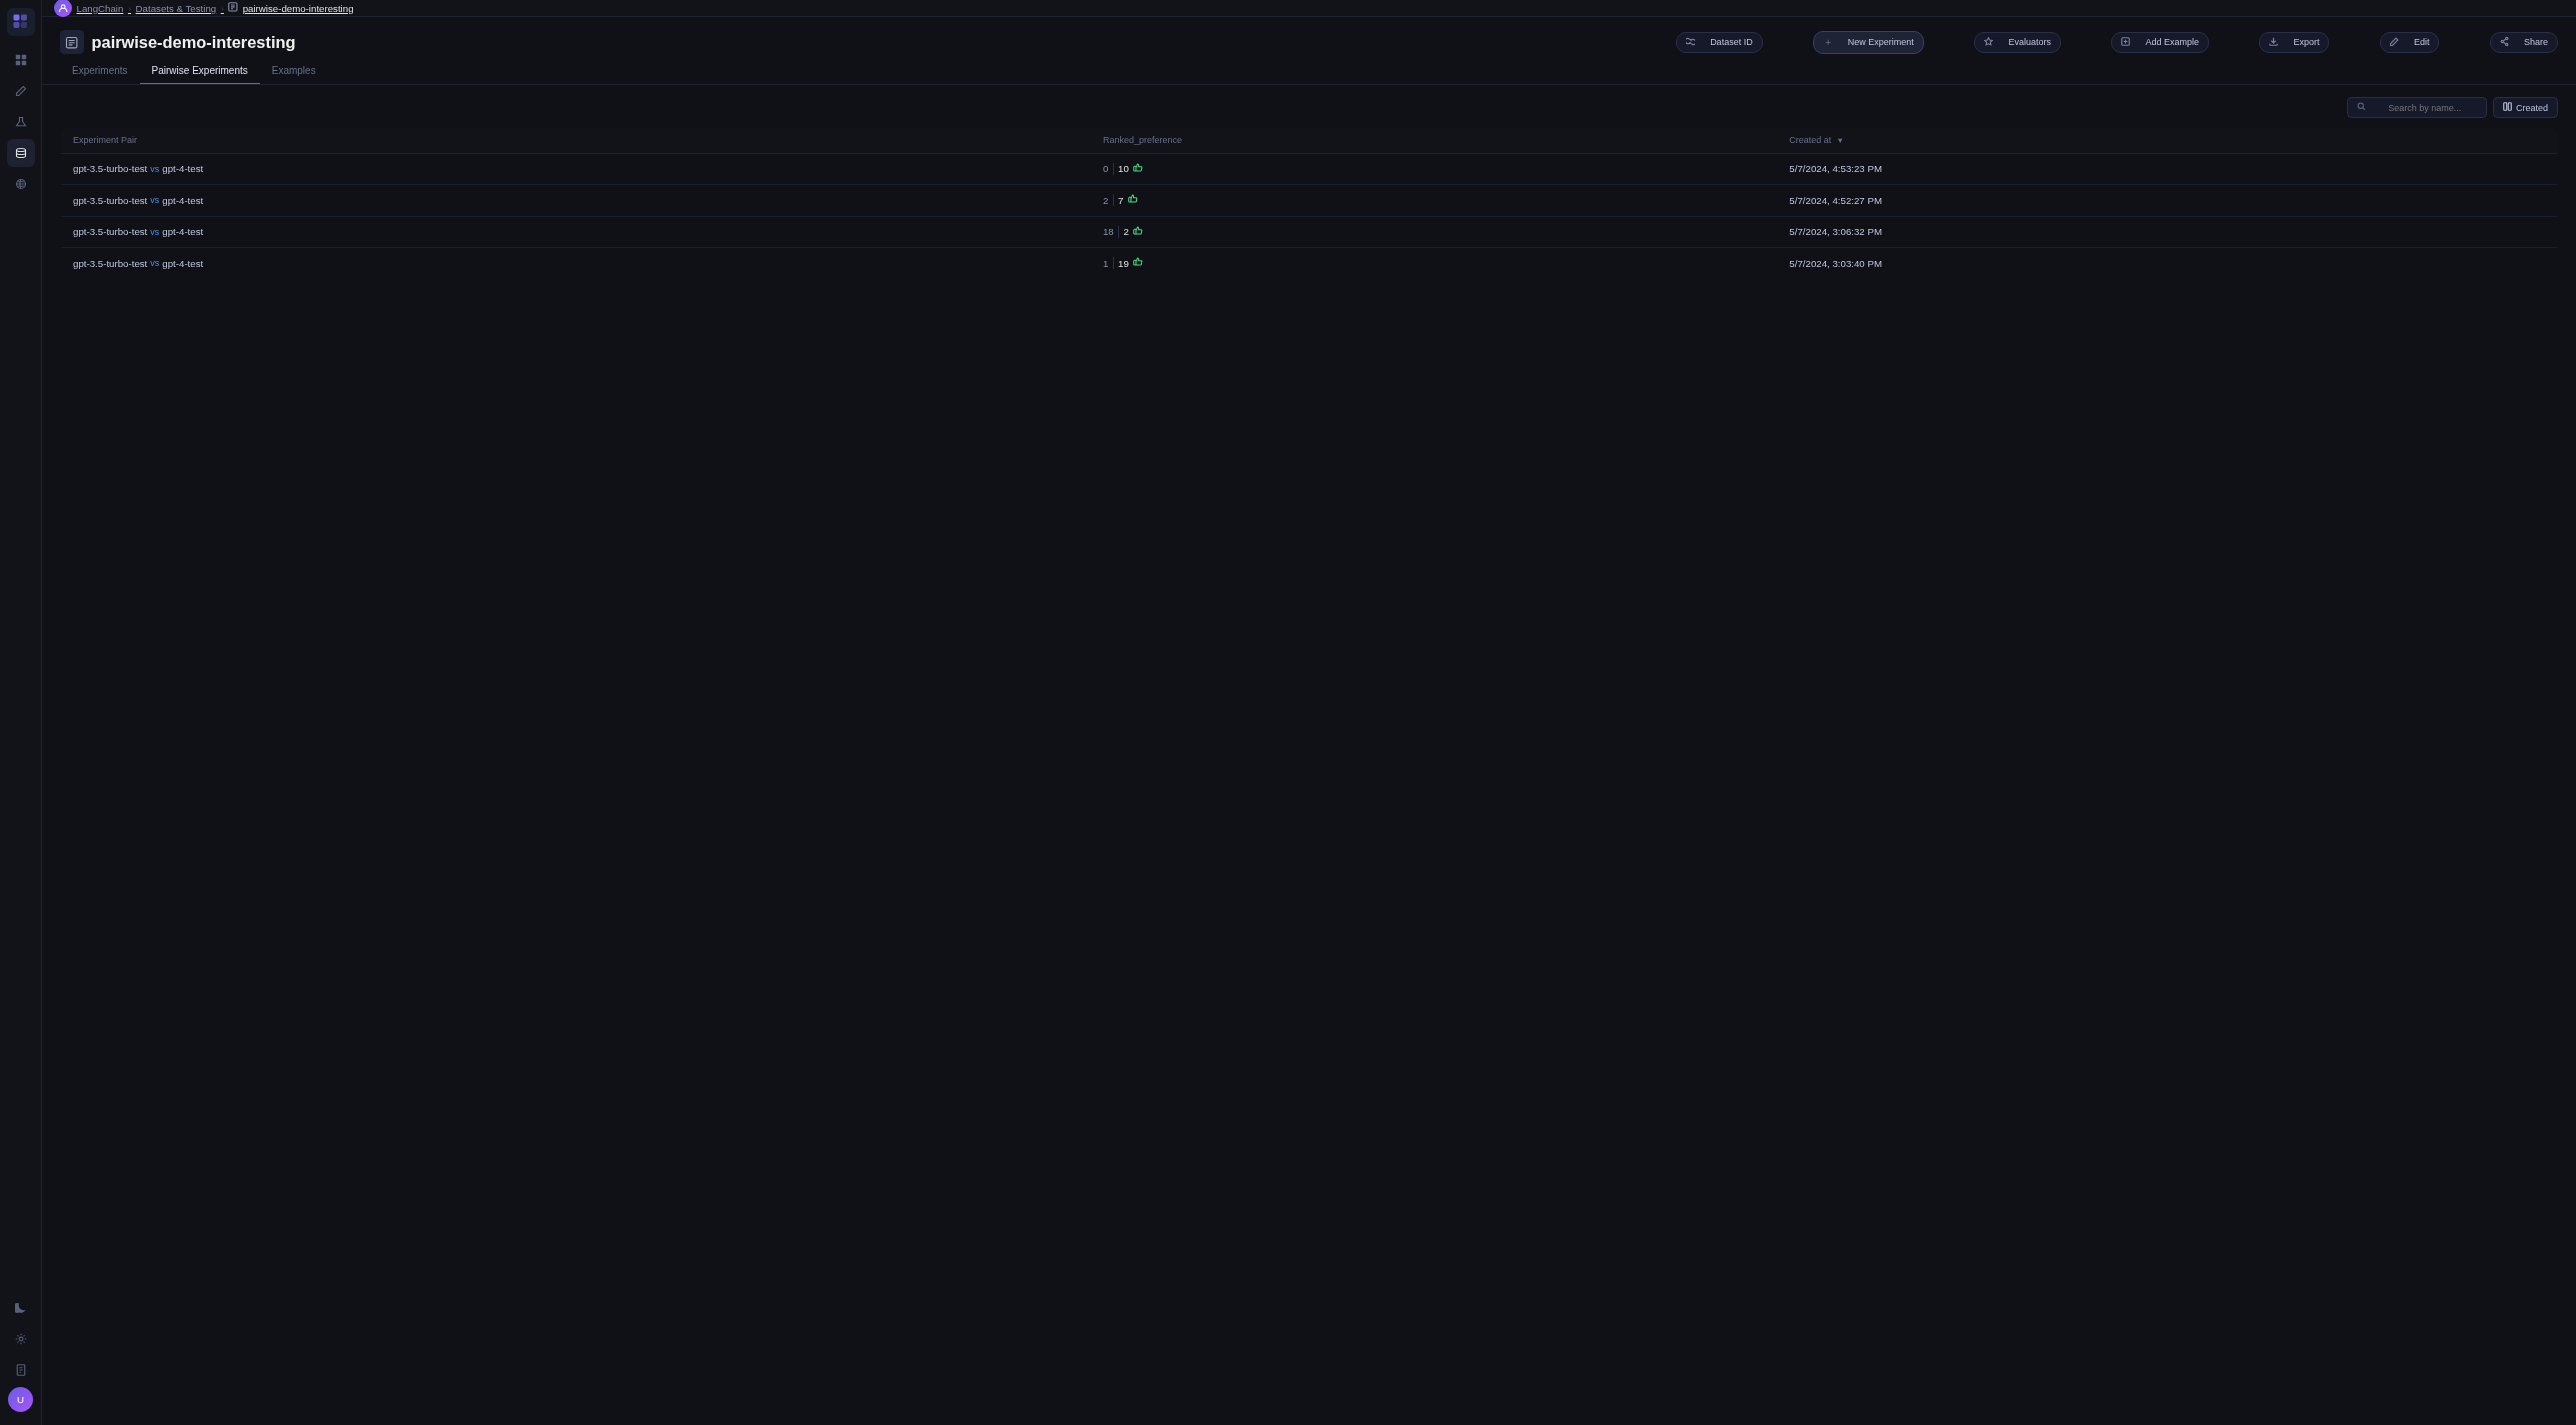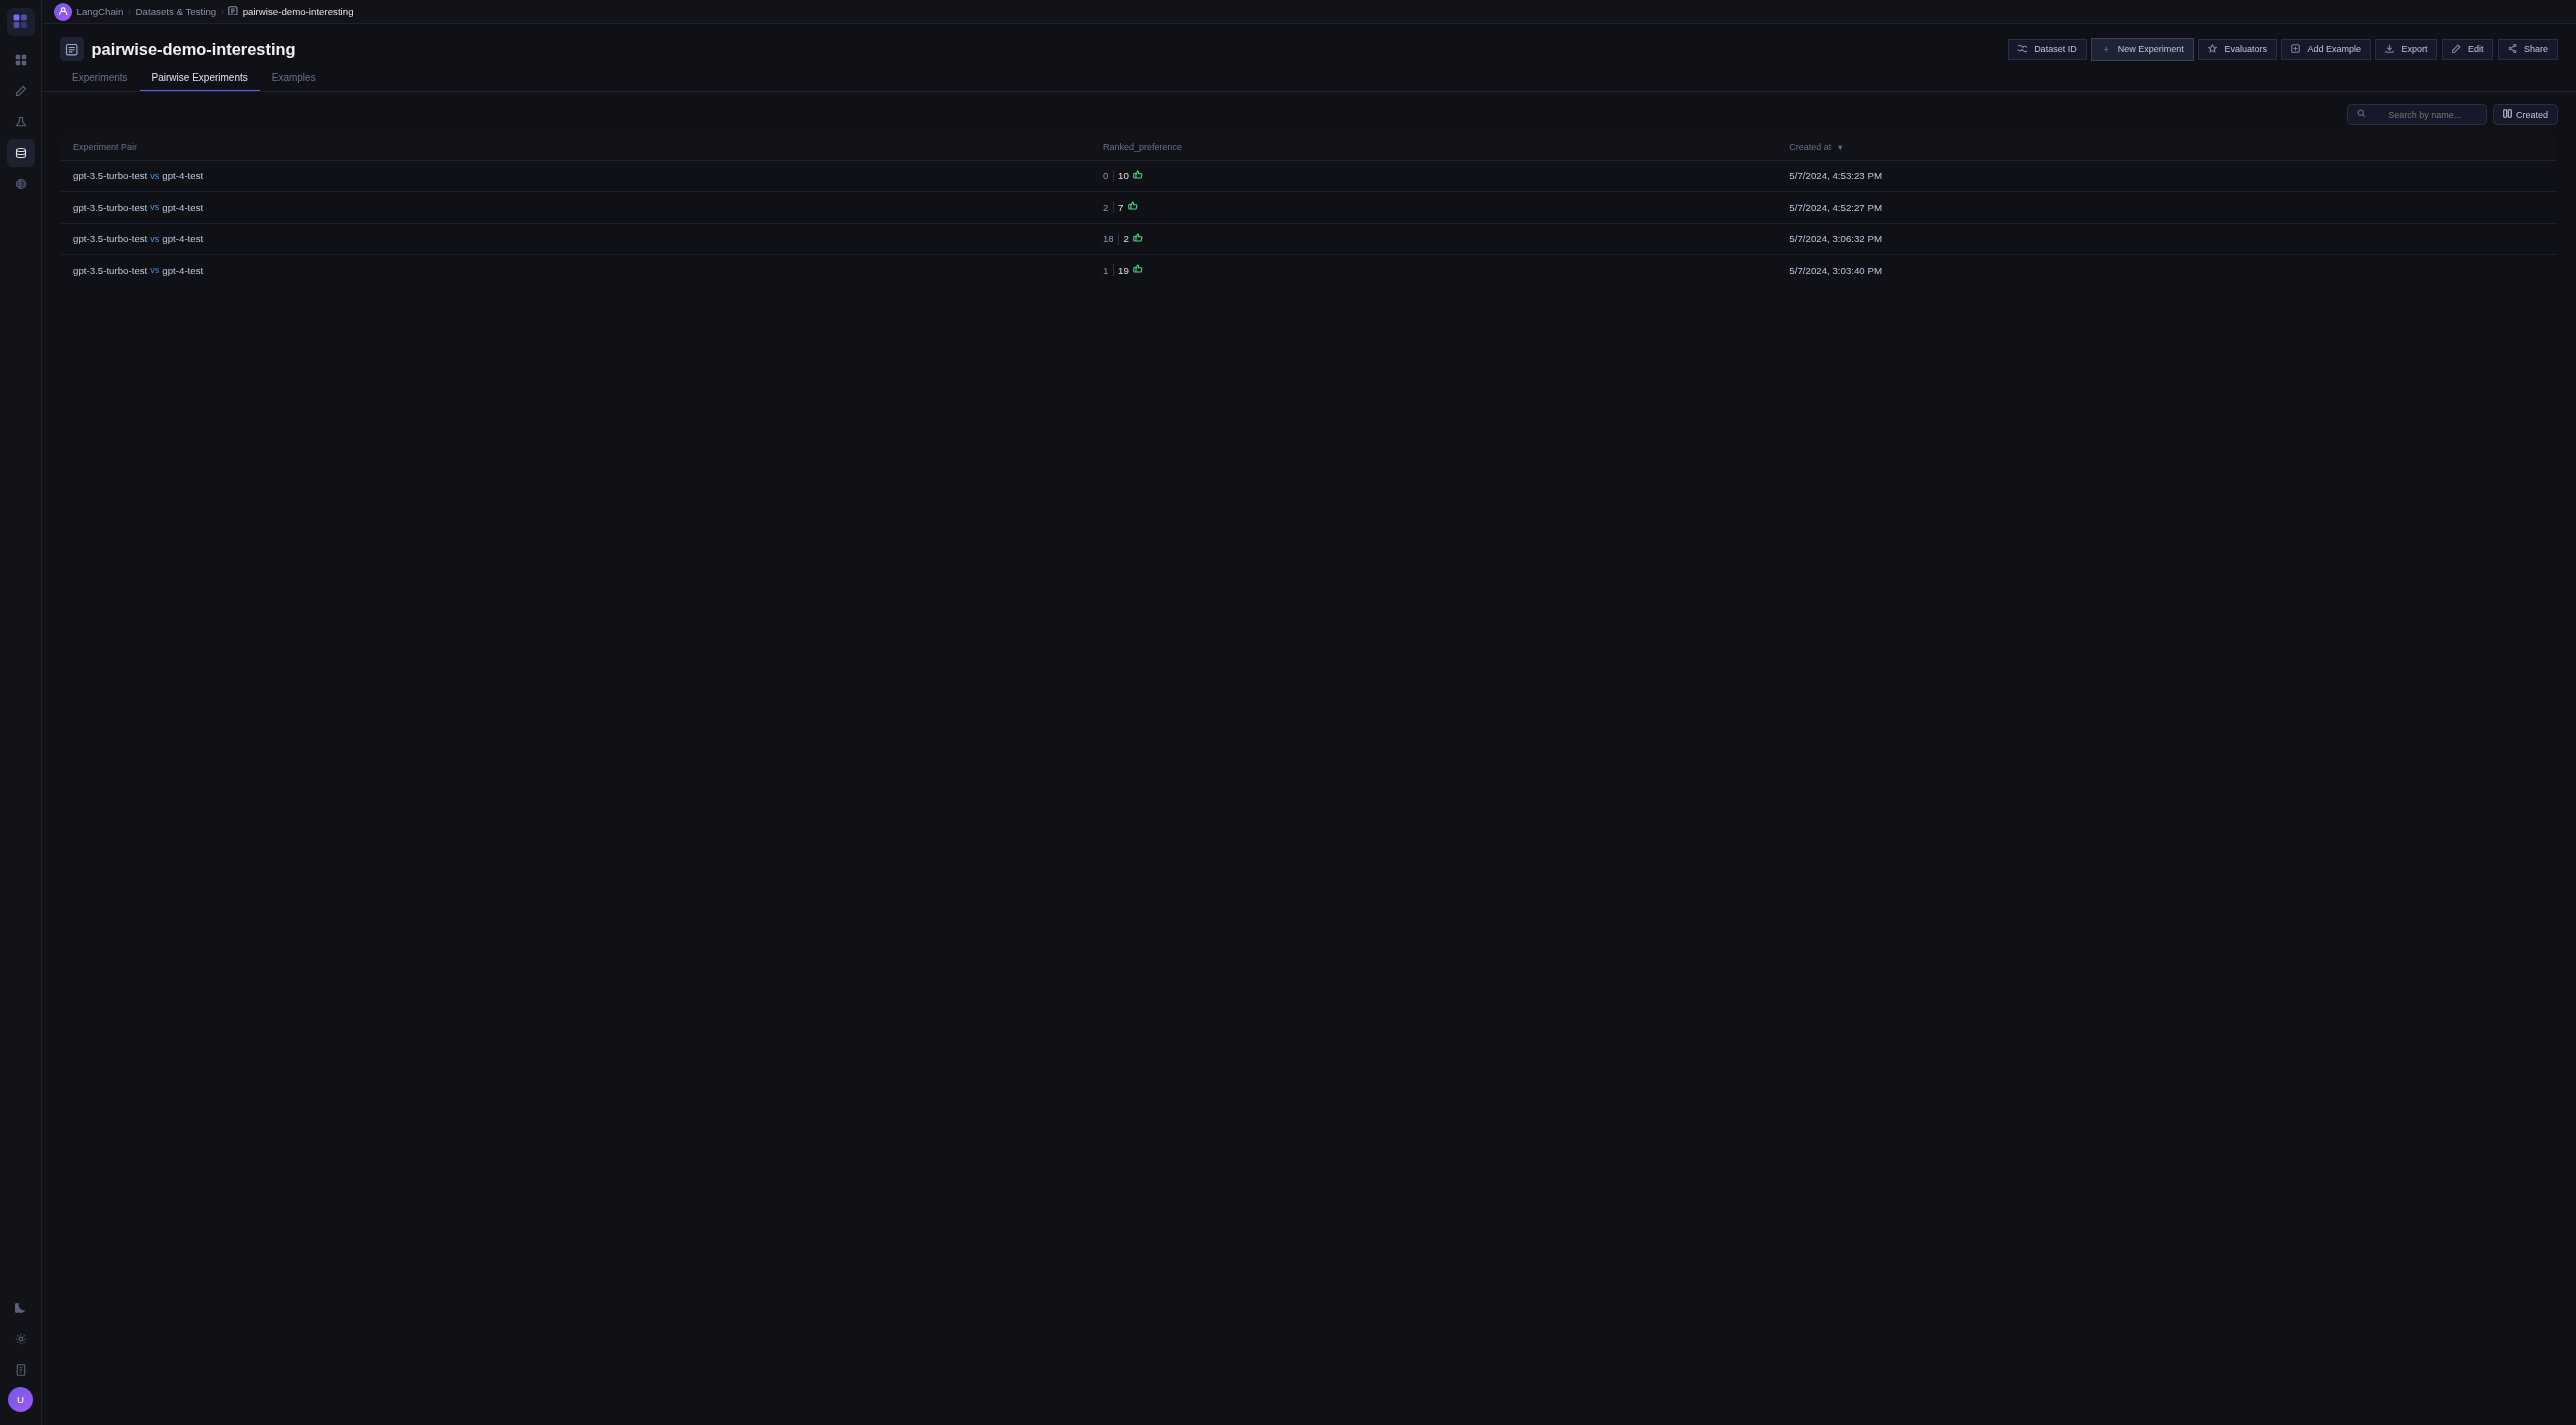--- a/index.html
+++ b/index.html
@@ -78,25 +78,26 @@
       display: flex;
       flex-direction: column;
       overflow: hidden;
     }
 
     
     .topnav {
       display: flex;
       align-items: center;
       padding: 0 12px;
-      height: 24px;
+      height: 17px;
       background: #111318;
       border-bottom: 0.7px solid #1e2130;
       gap: 4.5px;
       flex-shrink: 0;
+      text-decoration: underline;
     }
     .topnav-avatar {
       width: 18px;
       height: 18px;
       border-radius: 50%;
       background: linear-gradient(135deg, #6b5ce7, #a855f7);
       display: flex;
       align-items: center;
       justify-content: center;
       color: white;
@@ -156,30 +157,31 @@
       margin-bottom: 10.4px;
     }
     .toolbar {
       display: flex;
       align-items: center;
       gap: 4.5px;
     }
     .toolbar-btn {
       display: flex;
       align-items: center;
-      gap: 7px;
+      gap: 15px;
       padding: 3.7px 9px;
-      border-radius: 0;
+      border-radius: 10px;
       border: 0.7px solid #2a2f45;
       background: #16192a;
       color: #c0c5de;
       font-size: 9px;
       cursor: pointer;
       white-space: nowrap;
       transition: background 0.15s;
+      margin-left: 46px;
     }
     .toolbar-btn.primary {
       background: #1e2335;
       border-color: #3a4060;
     }
     .toolbar-btn-icon {
       font-size: 9.7px;
       color: #7c82a0;
     }
 

